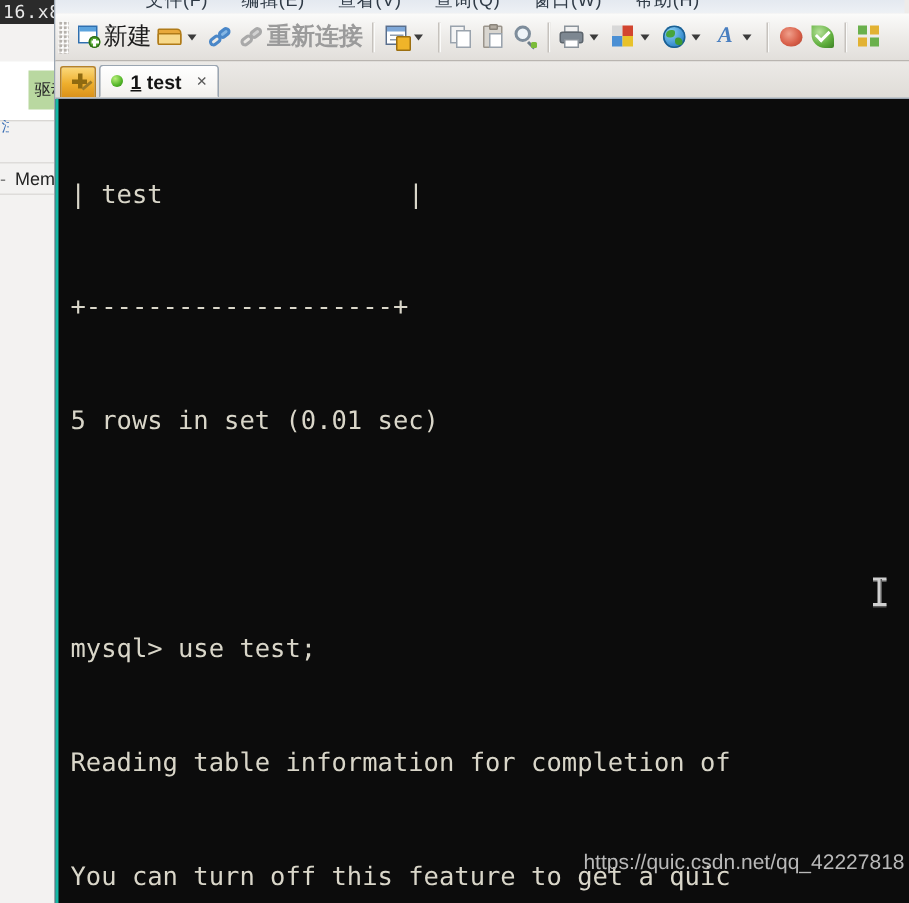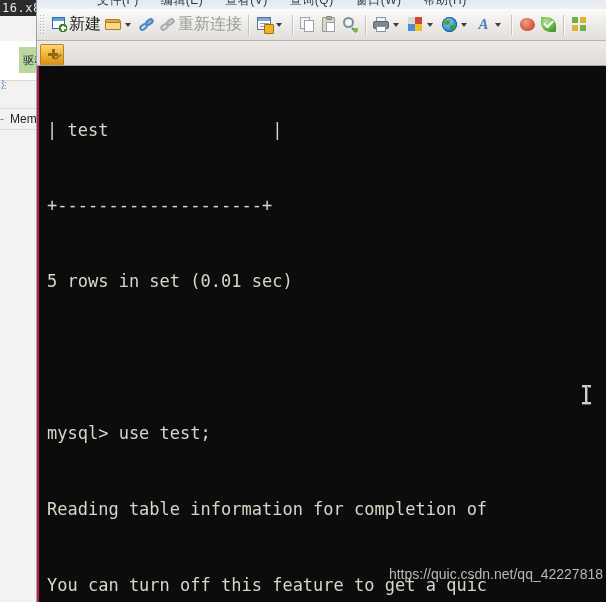--- a/index.html
+++ b/index.html
@@ -154,21 +154,21 @@
     padding: 0 2px;
     flex: none;
     cursor: default;
   }
   .tb-label {
     font-size: 16px;
     color: #1d1d1d;
     padding-left: 1px;
     white-space: nowrap;
   }
-  .tb-label.dim { color: #9b9b9b; }
+  .tb-label.dim { color: #9b9b9b; font-weight: bold; }
   .caret {
     width: 0; height: 0;
     margin: 0 4px 0 3px;
     border-left: 3px solid transparent;
     border-right: 3px solid transparent;
     border-top: 4px solid #3b3b3b;
     flex: none;
   }
   .sep {
     width: 1px; height: 20px;
@@ -458,21 +458,21 @@
     color: #5b5b5b;
     line-height: 12px;
   }
 
   
   .terminal-wrap {
     position: absolute;
     left: 0; top: 66px;
     width: 570px; height: 536px;
     background: #0c0c0c;
-    border-left: 2px solid #be185d;
+    border-left: 2px solid #14b8a6;
     box-sizing: border-box;
     overflow: hidden;
   }
   .terminal {
     position: absolute;
     left: 8px; top: 1px;
     width: 600px;
     font-family: "DejaVu Sans Mono", monospace;
     font-size: 17px;
     line-height: 25.3px;
@@ -665,20 +665,25 @@
             <span class="c c4"></span>
         </span>
       </div>
     </div>
 
     <div class="tabstrip">
       <div class="tab-addbtn">
         <span class="pl"></span>
         <span class="pen"></span>
       </div>
+      <div class="tab">
+        <span class="tab-dot"></span>
+        <span class="tab-title"><span class="tnum">1</span> <span>test</span></span>
+        <span class="tab-close">×</span>
+      </div>
     </div>
 
     <div class="terminal-wrap">
       <div class="terminal">
         <div class="term-line">| test                |</div>
         <div class="term-line">+--------------------+</div>
         <div class="term-line">5 rows in set (0.01 sec)</div>
         <div class="term-line"></div>
         <div class="term-line">mysql&gt; use test;</div>
         <div class="term-line">Reading table information for completion of</div>

